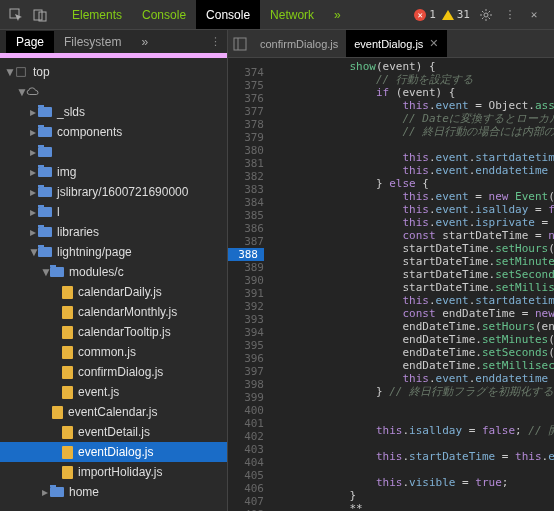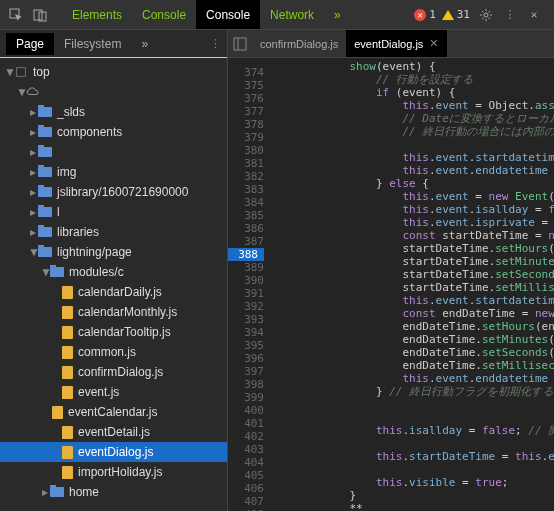--- a/index.html
+++ b/index.html
@@ -74,21 +74,21 @@
   background: #2a2a2a;
   border-right: 1px solid #444;
   display: flex;
   flex-direction: column;
 }
 .sidebar-tabs {
   height: 28px;
   display: flex;
   align-items: center;
   padding: 0 6px;
-  border-bottom: 1px solid #f0abfc;
+  border-bottom: 5px solid #f0abfc;
   justify-content: space-between;
 }
 .sidebar-tab {
   padding: 4px 10px;
   color: #aaa;
   font-family: -apple-system, Helvetica, sans-serif;
   font-size: 12px;
 }
 .sidebar-tab.active { background: #000; color: #fff; border-radius: 0; }
 .tree {

